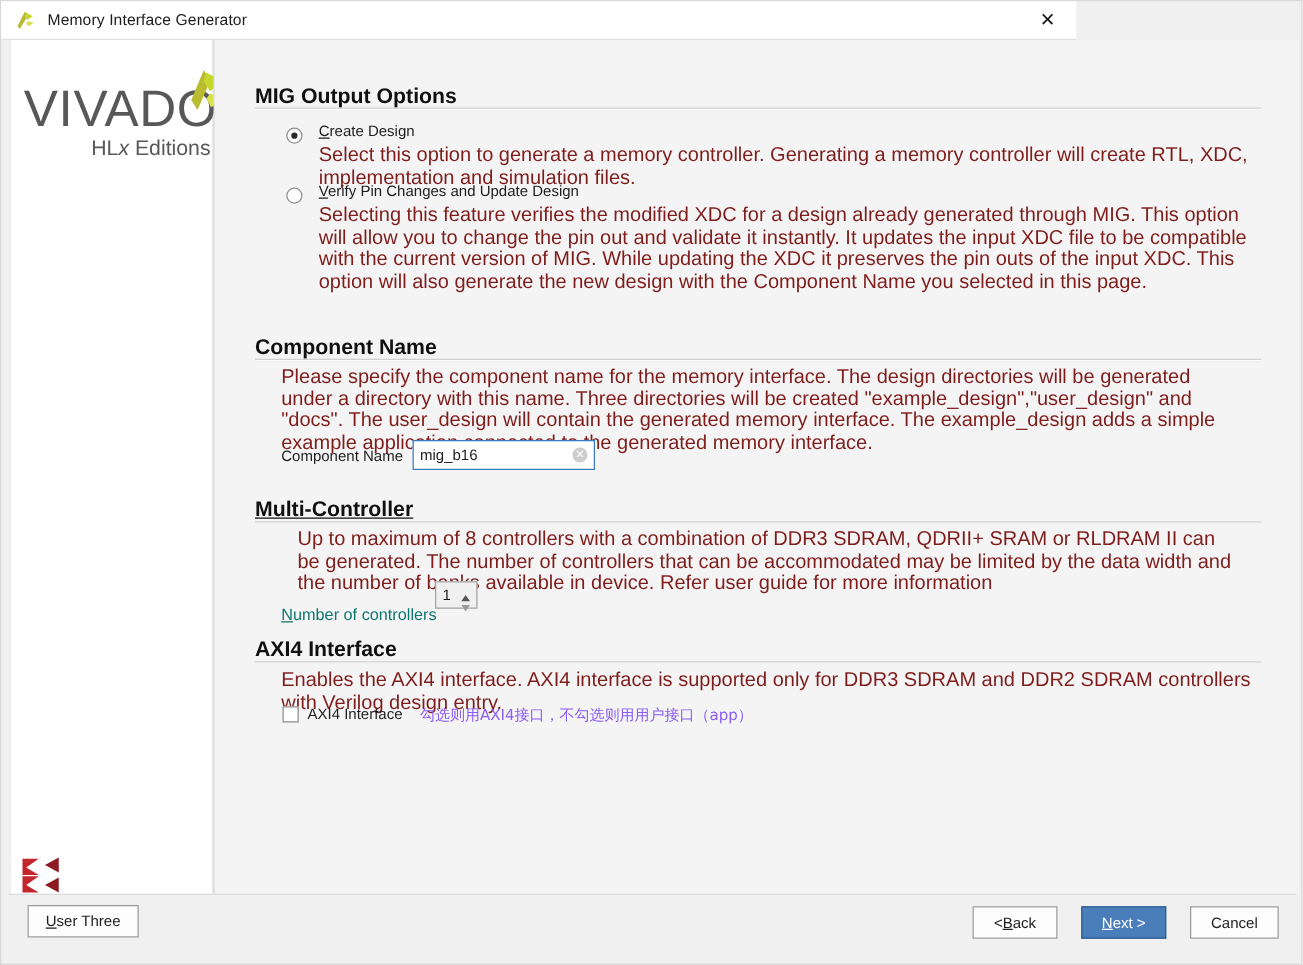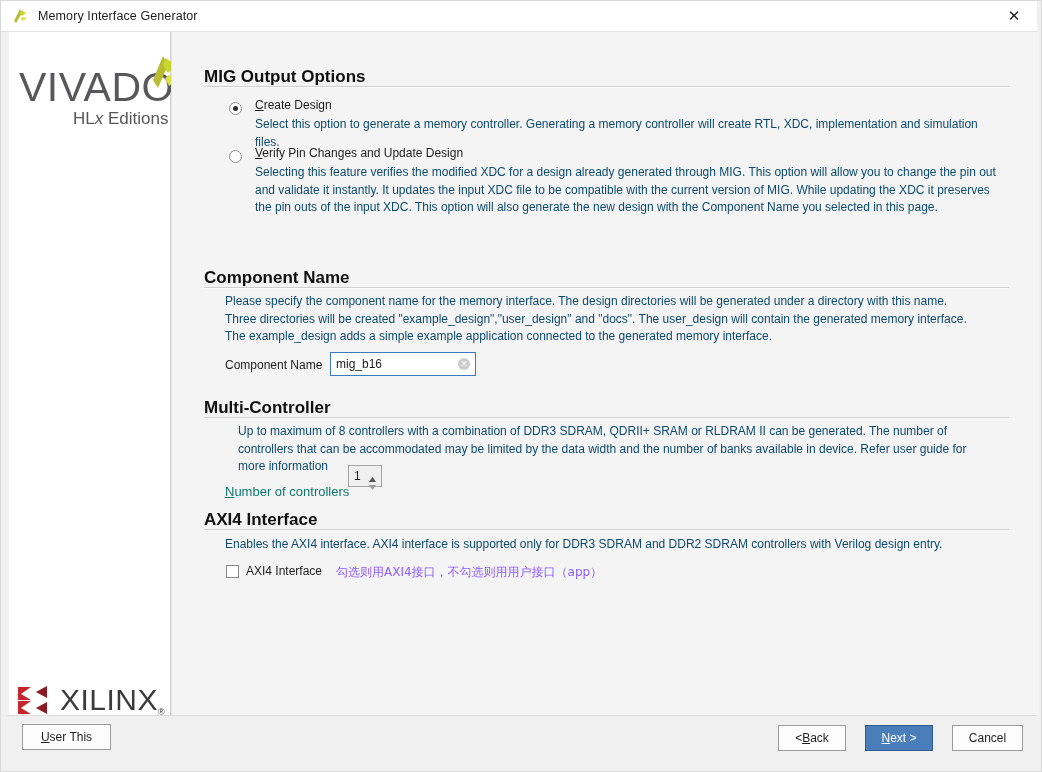--- a/index.html
+++ b/index.html
@@ -23,21 +23,21 @@
     height: 772px;
     background: #f0f0f0;
     box-sizing: border-box;
     border: 1px solid #d8d8d8;
   }
 
   
   #titlebar {
     position: absolute;
     left: 0; top: 0;
-    width: 1036px;
+    width: 860px;
     height: 31px;
     background: #ffffff;
     border-bottom: 1px solid #e2e2e2;
     box-sizing: border-box;
     display: flex;
     align-items: center;
   }
   #app-icon {
     width: 18px; height: 18px;
     margin-left: 10px;
@@ -156,22 +156,22 @@
   }
   .section-rule {
     position: absolute;
     height: 1px;
     background: #cfcfcf;
     border-bottom: 1px solid #fbfbfb;
   }
 
   .body-text {
     position: absolute;
-    font-size: 12px;
-    color: #0c4a6e;
+    font-size: 16px;
+    color: #7f1d1d;
     line-height: 17.5px;
   }
 
   
   .radio {
     position: absolute;
     width: 13px; height: 13px;
     border-radius: 50%;
     border: 1px solid #8e8e8e;
     background: #fdfdfd;
@@ -343,21 +343,20 @@
         </div>
       </div>
 
       <div id="xilinx-logo">
         <svg width="34" height="32" viewBox="0 0 34 32">
           <polygon points="1,3 14,3 4,10 14,16 1,16" fill="#c3262c"></polygon>
           <polygon points="1,17 14,17 4,24 14,30 1,30" fill="#c3262c"></polygon>
           <polygon points="30,2 30,14 19,8" fill="#8c1a20"></polygon>
           <polygon points="30,18 30,30 19,24" fill="#8c1a20"></polygon>
         </svg>
-        <div id="xilinx-word"><span>XILINX</span><span id="xilinx-reg">®</span></div>
       </div>
     </div>
 
     <div id="content">
 
       <div class="section-title" style="left:32px; top:35px;">MIG Output Options</div>
       <div class="section-rule" style="left:32px; top:54px; width:805px;"></div>
 
       <div class="radio checked" style="left:57px; top:70px;"></div>
       <div class="radio-label" style="left:83px; top:66px;"><span class="mn">C</span><span>reate Design</span></div>
@@ -371,21 +370,21 @@
       <div class="section-rule" style="left:32px; top:255px; width:805px;"></div>
 
       <div class="body-text" style="left:53px; top:261px; width:748px;">Please specify the component name for the memory interface. The design directories will be generated under a directory with this name. Three directories will be created "example_design","user_design" and "docs". The user_design will contain the generated memory interface. The example_design adds a simple example application connected to the generated memory interface.</div>
 
       <div id="comp-name-label">Component Name</div>
       <div id="comp-name-field">
         <div id="comp-name-value">mig_b16</div>
         <div id="comp-clear">✕</div>
       </div>
 
-      <div class="section-title" style="left:32px; top:366px;">Multi-Controller</div>
+      <div class="section-title" style="left:32px; top:366px;text-decoration:underline;">Multi-Controller</div>
       <div class="section-rule" style="left:32px; top:385px; width:805px;"></div>
 
       <div class="body-text" style="left:66px; top:391px; width:752px;">Up to maximum of 8 controllers with a combination of DDR3 SDRAM, QDRII+ SRAM or RLDRAM II can be generated. The number of controllers that can be accommodated may be limited by the data width and the number of banks available in device. Refer user guide for more information</div>
 
       <div id="num-ctrl-label"><span class="mn">N</span><span>umber of controllers</span></div>
       <div id="num-ctrl-spin">
         <div id="num-ctrl-value">1</div>
         <div id="spin-up">
           <svg width="9" height="7" viewBox="0 0 9 7">
               <polygon points="4.5,1 8,6 1,6" fill="#555"></polygon>
@@ -407,21 +406,21 @@
       <div class="radio-label" style="left:74px; top:532px;">AXI4 Interface</div>
 
       <div class="annot" style="left:164px; top:532px;">勾选则用AXI4接口，不勾选则用用户接口（app）</div>
     </div>
   </div>
 
   <div class="bottom-edge"></div>
 
   <div class="btn" id="btn-user-guide">
       <span class="mn">U</span>
-      <span>ser This</span>
+      <span>ser Three</span>
     </div>
   <div class="btn" id="btn-back">
       <span>&lt; </span>
       <span class="mn">B</span>
       <span>ack</span>
     </div>
   <div class="btn" id="btn-next">
       <span class="mn">N</span>
       <span>ext &gt;</span>
     </div>

